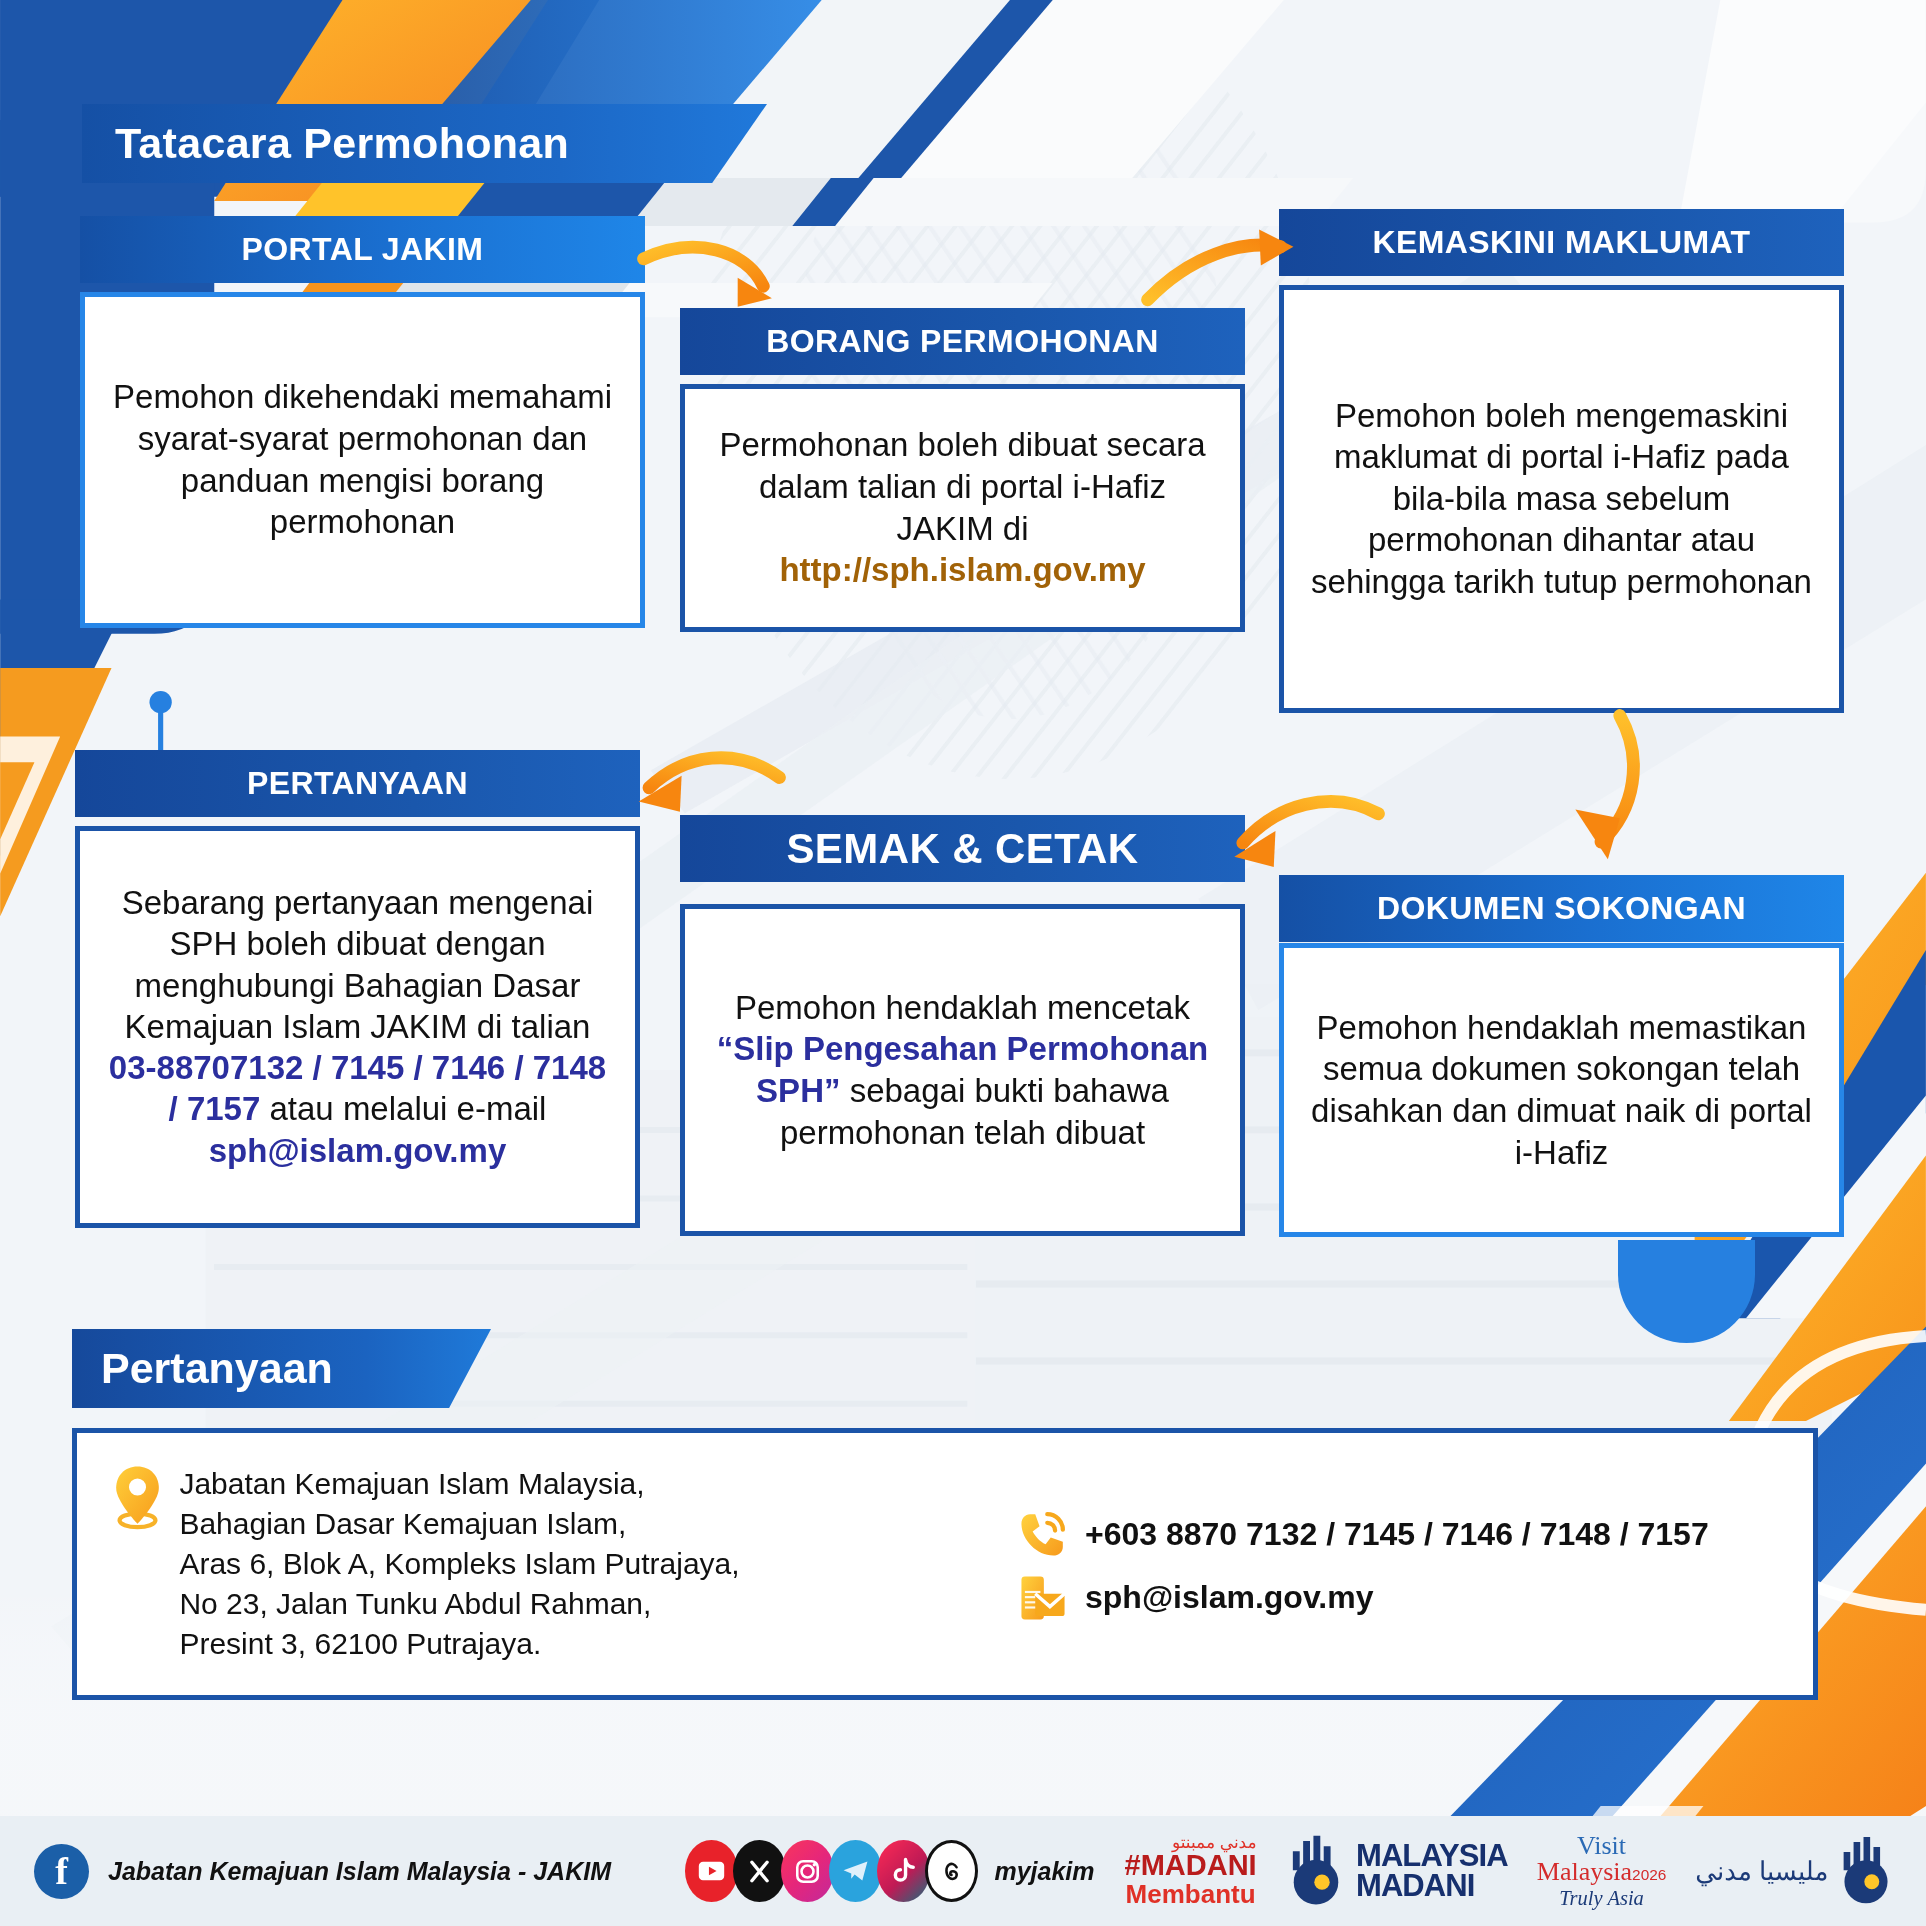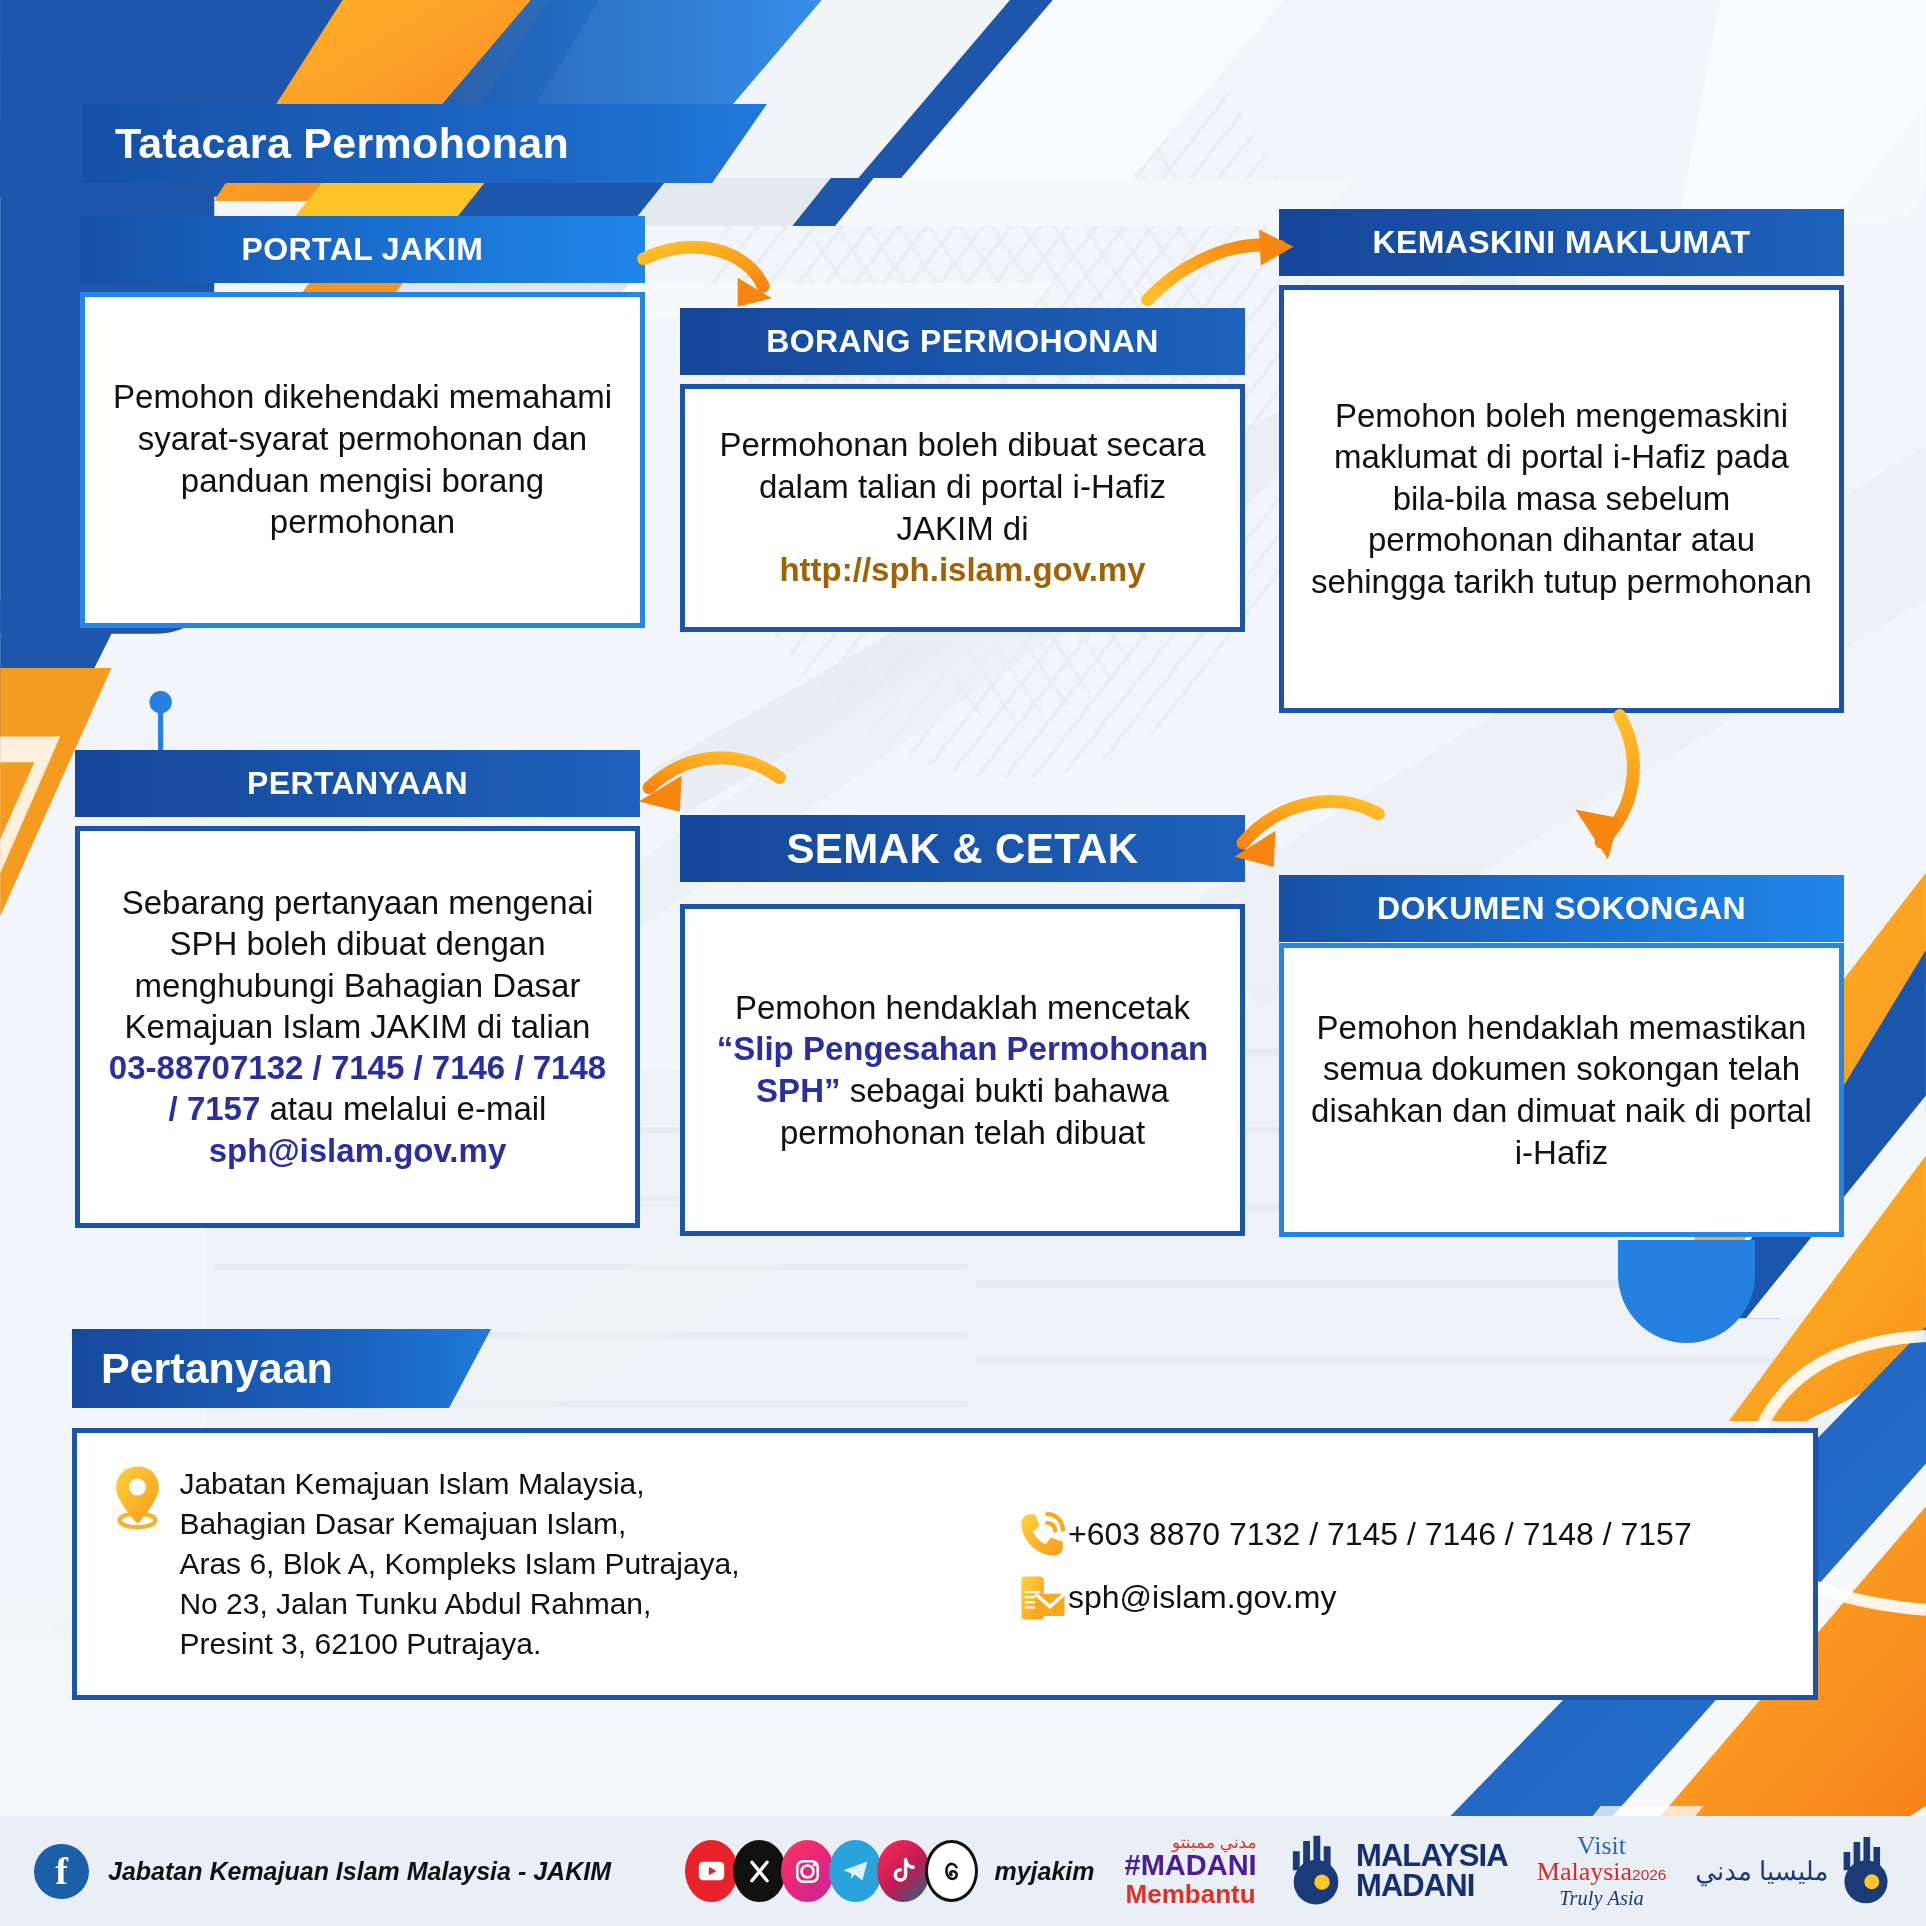--- a/index.html
+++ b/index.html
@@ -71,21 +71,21 @@
 
   
   #contact-card{
     position:absolute;left:72px;top:1428px;width:1746px;height:272px;
     background:#ffffff;border:5.1px solid #1b54a8;box-sizing:border-box;
     display:flex;align-items:flex-start;padding:31px 34px;
   }
   .addr{display:flex;gap:15.4px;width:856px;}
   .addr-lines{font-size:30px;line-height:1.33;color:#111;}
   .contact-right{margin-left:51px;padding-top:45px;}
-  .crow{display:flex;align-items:center;margin-bottom:13.7px;}
+  .crow{display:flex;align-items:center;gap:17px;margin-bottom:13.7px;font-weight:bold;}
   .crow .txt{font-size:32px;color:#111;}
 
   
   .arrow{position:absolute;pointer-events:none;}
 
   
   #footer{
     position:absolute;left:0;bottom:0;width:1926px;height:110px;
     background:#e9eff4;
     display:flex;align-items:center;
@@ -96,21 +96,21 @@
     display:flex;align-items:center;justify-content:center;color:#fff;
     font-size:38px;font-weight:bold;font-family:"Liberation Serif",serif;
   }
   .fb-text{font-size:25px;font-style:italic;font-weight:bold;color:#111;}
   .socials{display:flex;align-items:center;margin-left:74px;}
   .soc{width:53px;height:62px;border-radius:50%;margin-right:-5.1px;
        display:flex;align-items:center;justify-content:center;}
   .handle{font-size:25px;font-style:italic;font-weight:bold;color:#111;margin-left:22px;}
   .logos{display:flex;align-items:center;gap:29px;margin-left:auto;margin-right:31px;}
 
-  .madani-h{font-size:29px;font-weight:bold;color:#4c1d95;line-height:1;}
+  .madani-h{font-size:29px;font-weight:bold;color:#b91c1c;line-height:1;}
   .madani-s{font-size:26px;font-weight:bold;color:#e03127;line-height:1.1;}
   .madani-ar{font-size:17px;color:#e03127;text-align:right;line-height:1;}
   .mm-txt{font-size:31px;font-weight:bold;color:#16306e;line-height:.98;letter-spacing:-0.9px;}
   .vm-1{font-family:"Liberation Serif",serif;font-size:26px;}
   .vm-2{font-family:"Liberation Serif",serif;font-style:italic;font-size:20.5px;color:#1b3a78;}
 </style>
 </head>
 <body>
 
 <div id="poster">

